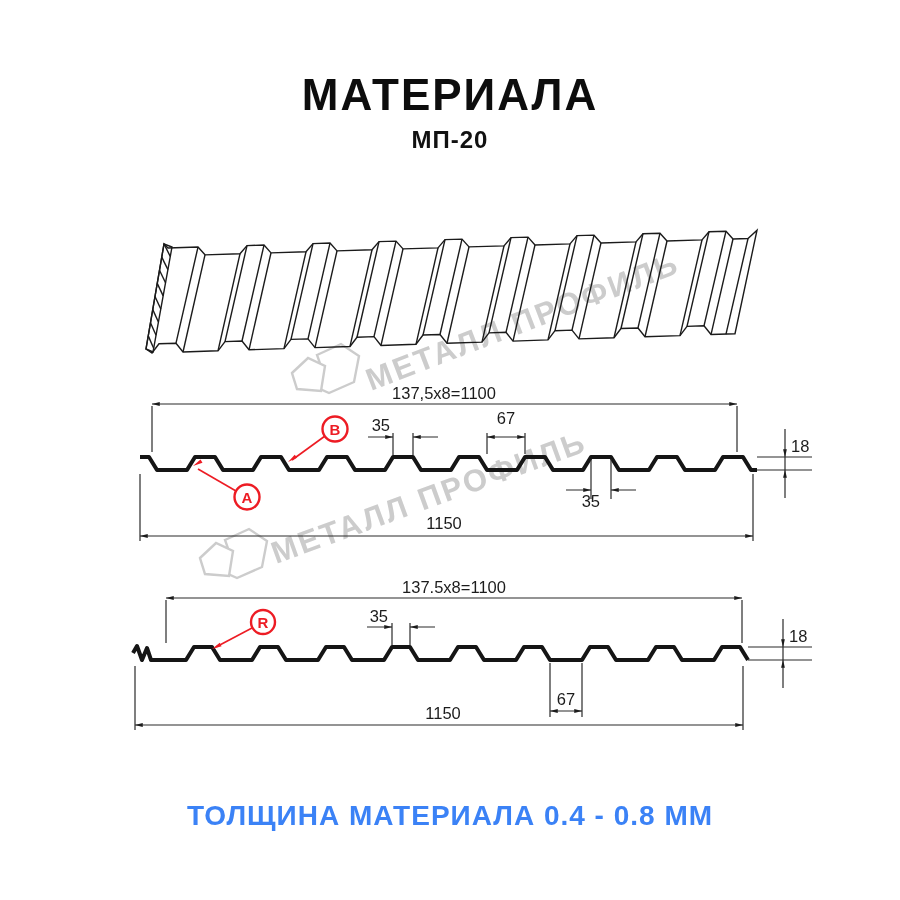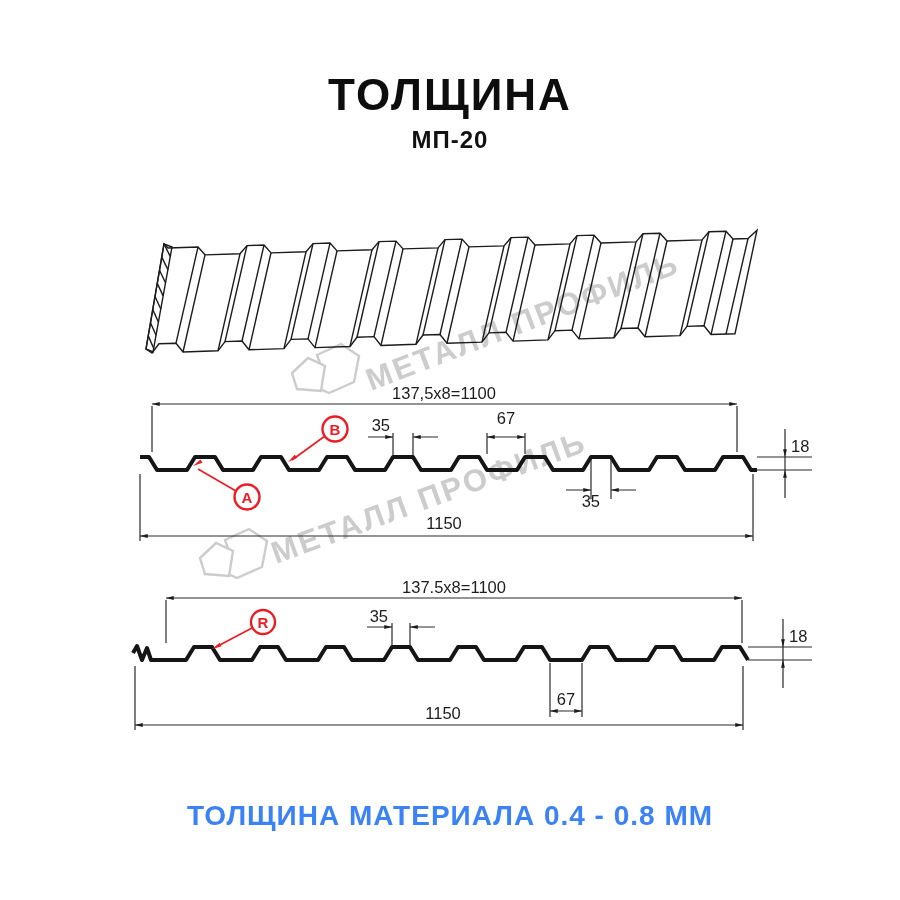--- a/index.html
+++ b/index.html
@@ -14,21 +14,21 @@
   svg text{font-family:"Liberation Sans",sans-serif;}
   .dimtxt{font-size:16.5px;fill:#1c1c1c;}
   .redtxt{font-size:15px;font-weight:bold;}
   .wmtxt{font-size:31px;font-weight:bold;letter-spacing:2.5px;}
 </style>
 </head>
 <body>
 
 <div class="page">
 
-  <div class="title">ТОЛЩИНА</div>
+  <div class="title">МАТЕРИАЛА</div>
   <div class="subtitle">МП-20</div>
 
   <svg id="scene" width="900" height="900" viewBox="0 0 900 900">
 
     <path id="sheet-fill" fill="#ffffff" stroke="none" d="M168,247.94 L198,247.04 L205,254.83 L240,253.78 L247,245.57 L264,245.06 L271,252.85 L306,251.8 L313,243.59 L330,243.08 L337,250.87 L372,249.82 L379,241.61 L396,241.1 L403,248.89 L438,247.84 L445,239.63 L462,239.12 L469,246.91 L504,245.86 L511,237.65 L528,237.14 L535,244.93 L570,243.88 L577,235.67 L594,235.16 L601,242.95 L636,241.9 L643,233.69 L660,233.18 L667,240.97 L702,239.92000000000002 L709,231.71 L726,231.2 L733,238.99 L748,238.54 L757,230.27 L735,333.761 L711,334.553 L704,325.784 L687,326.345 L680,335.576 L645,336.731 L638,327.962 L621,328.523 L614,337.754 L579,338.909 L572,330.14 L555,330.701 L548,339.932 L513,341.087 L506,332.318 L489,332.879 L482,342.11 L447,343.265 L440,334.496 L423,335.057 L416,344.288 L381,345.443 L374,336.674 L357,337.235 L350,346.466 L315,347.621 L308,338.852 L291,339.413 L284,348.644 L249,349.799 L242,341.03 L225,341.591 L218,350.822 L183,351.977 L176,343.208 L159,343.769 L152,353 L146,349 L164,244 Z"></path>
 
     <g id="wm1">
       <g transform="translate(291,343)" stroke="#cccccc" stroke-width="2.4" fill="#ffffff">
         <path d="M26,12 L50,1 L68,13 L63,39 L38,50 L27,45 L31,26 Z"></path>
         <path d="M1,30 L17,15 L34,23 L30,48 L6,46 Z"></path>

